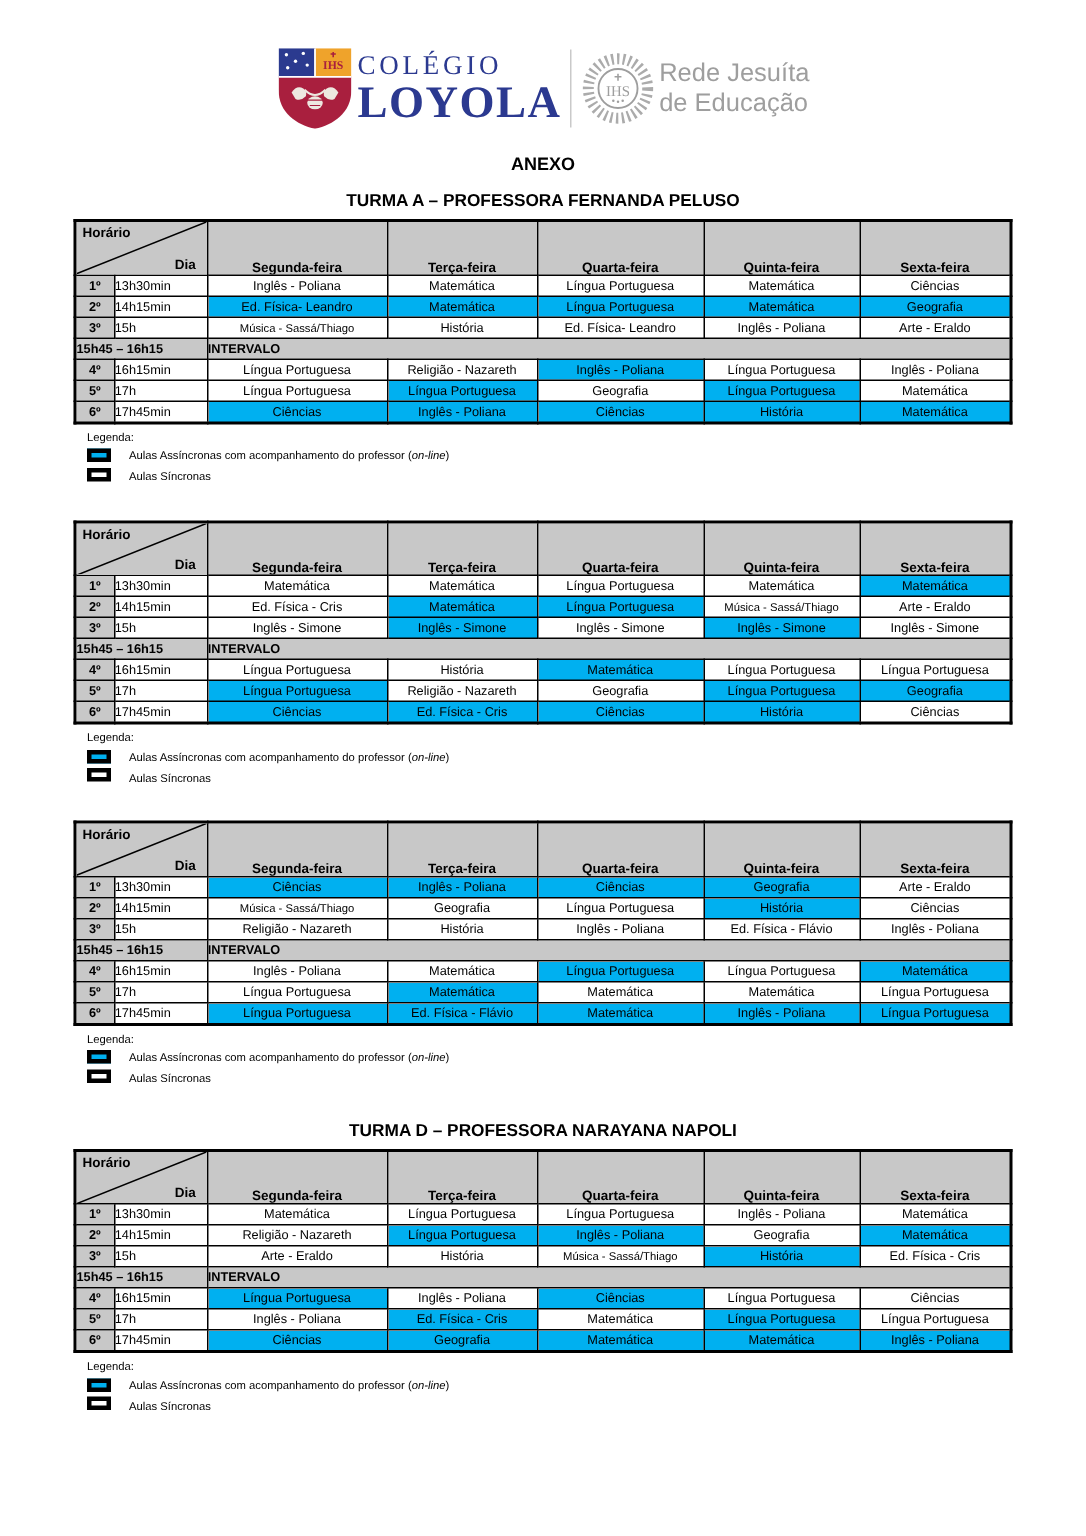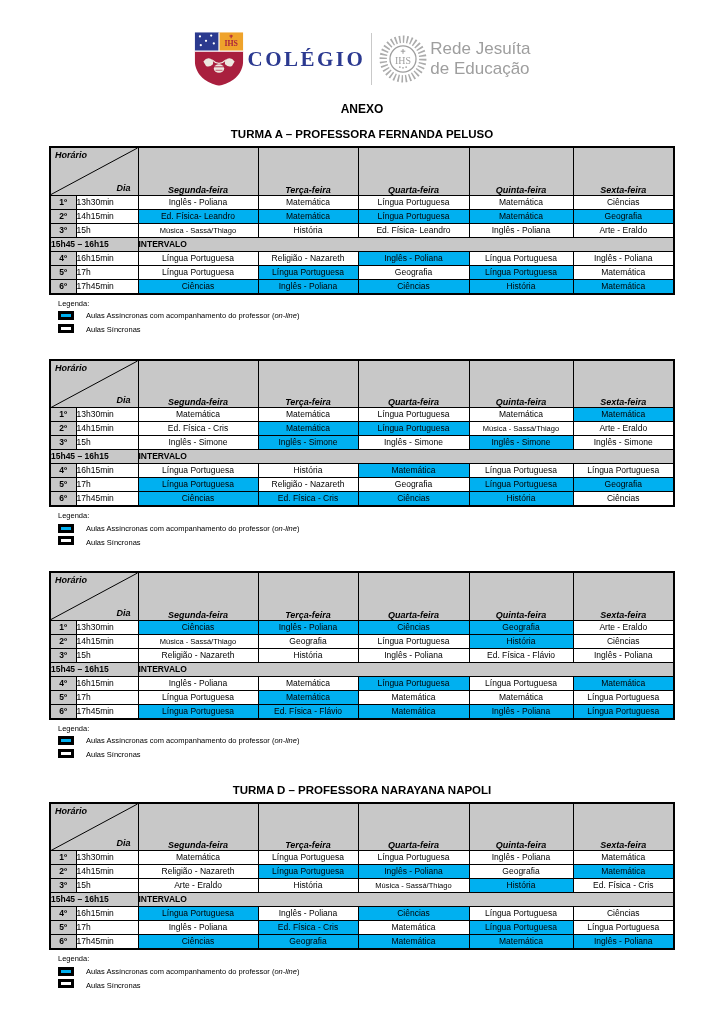--- a/index.html
+++ b/index.html
@@ -16,41 +16,41 @@
   body{
     width:724px;height:1024px;
     font-family:"Liberation Sans",sans-serif;
     color:#000;overflow:hidden;
   }
   .page{position:relative;width:724px;height:1024px;background:#fff;}
 
   
   .brand{display:flex;justify-content:center;align-items:center;gap:2px;padding-top:32px;height:86px;}
   .college-names{display:flex;flex-direction:column;justify-content:center;line-height:1;}
-  .college-line1{font-family:"Liberation Serif",serif;font-size:21px;letter-spacing:2.5px;color:var(--college-blue);font-weight:700;}
+  .college-line1{font-family:"Liberation Serif",serif;font-size:18px;letter-spacing:2.5px;color:var(--college-blue);font-weight:400;}
   .college-line2{font-family:"Liberation Serif",serif;font-size:30px;font-weight:bold;letter-spacing:1px;color:var(--college-blue);margin-top:2px;}
   .divider{width:1px;height:52px;background:#C9C9C9;margin:0 4px;}
   .network-names{display:flex;flex-direction:column;justify-content:center;line-height:1.15;}
   .network-line{font-size:17px;color:var(--network-gray);}
 
   
   .anexo{margin-top:16px;text-align:center;font-weight:bold;font-size:12px;}
   .turma-section{margin-top:22px;}
   .turma-section:first-child{margin-top:12px;}
   .turma-title{text-align:center;font-weight:bold;font-size:11.5px;margin-bottom:6px;}
 
   
   table.timetable{
     width:624px;margin:0 auto;border-collapse:collapse;table-layout:fixed;
     border:2px solid #000;font-size:8.5px;
   }
   table.timetable th,table.timetable td{
     border:1px solid #000;padding:0;overflow:hidden;white-space:nowrap;
   }
-  tr.hdr-row th{height:48px;background:var(--hdr-gray);font-style:italic;}
+  tr.hdr-row th{height:36px;background:var(--hdr-gray);}
   th.day{vertical-align:bottom;font-size:9px;font-weight:bold;padding-bottom:3px;text-align:center;}
   th.corner{position:relative;}
   .diag{position:absolute;left:0;top:0;width:100%;height:100%;}
   .h-label{position:absolute;top:2px;left:4px;font-size:9px;font-weight:bold;}
   .d-label{position:absolute;bottom:2px;right:7px;font-size:9px;font-weight:bold;}
   table.timetable td{height:14px;line-height:13px;}
   td.num{background:var(--hdr-gray);font-weight:bold;text-align:center;}
   td.time{text-align:left;padding-left:7px;}
   td.subj{text-align:center;}
   td.subj.async{background:var(--async-blue);}
@@ -98,20 +98,21 @@
         <path d="M22,34 q8,8 16,0" fill="none" stroke="#EDE8E0" stroke-width="1.5"></path>
         <ellipse cx="30" cy="44" rx="6" ry="5" fill="#EDE8E0"></ellipse>
         <line x1="24" y1="42" x2="36" y2="42" stroke="#A91F3E" stroke-width="1"></line>
         <line x1="26" y1="46" x2="34" y2="46" stroke="#A91F3E" stroke-width="0.8"></line>
         <line x1="2" y1="24" x2="58" y2="24" stroke="#fff" stroke-width="1.4"></line>
         <line x1="30" y1="0" x2="30" y2="24" stroke="#fff" stroke-width="1.4"></line>
       </g>
     </svg>
     <div class="college-names">
       <div class="college-line1">COLÉGIO</div>
+      <div class="college-line2">LOYOLA</div>
     </div>
     <div class="divider"></div>
     <svg width="50" height="50" viewBox="0 0 48 48">
       <circle cx="24" cy="24" r="19" fill="none" stroke="#ABABAB" stroke-width="7" stroke-dasharray="1.5 2.2"></circle>
       <circle cx="24" cy="24" r="12.5" fill="#fff" stroke="#9E9E9E" stroke-width="1.2"></circle>
       <line x1="24" y1="14.5" x2="24" y2="19" stroke="#9E9E9E" stroke-width="1"></line>
       <line x1="21.8" y1="16.5" x2="26.2" y2="16.5" stroke="#9E9E9E" stroke-width="1"></line>
       <text x="24" y="28.5" text-anchor="middle" font-family="Liberation Serif,serif" font-size="9.5" fill="#9E9E9E">IHS</text>
       <circle cx="24" cy="32.5" r="0.8" fill="#9E9E9E"></circle>
       <circle cx="21" cy="31.8" r="0.8" fill="#9E9E9E"></circle>

